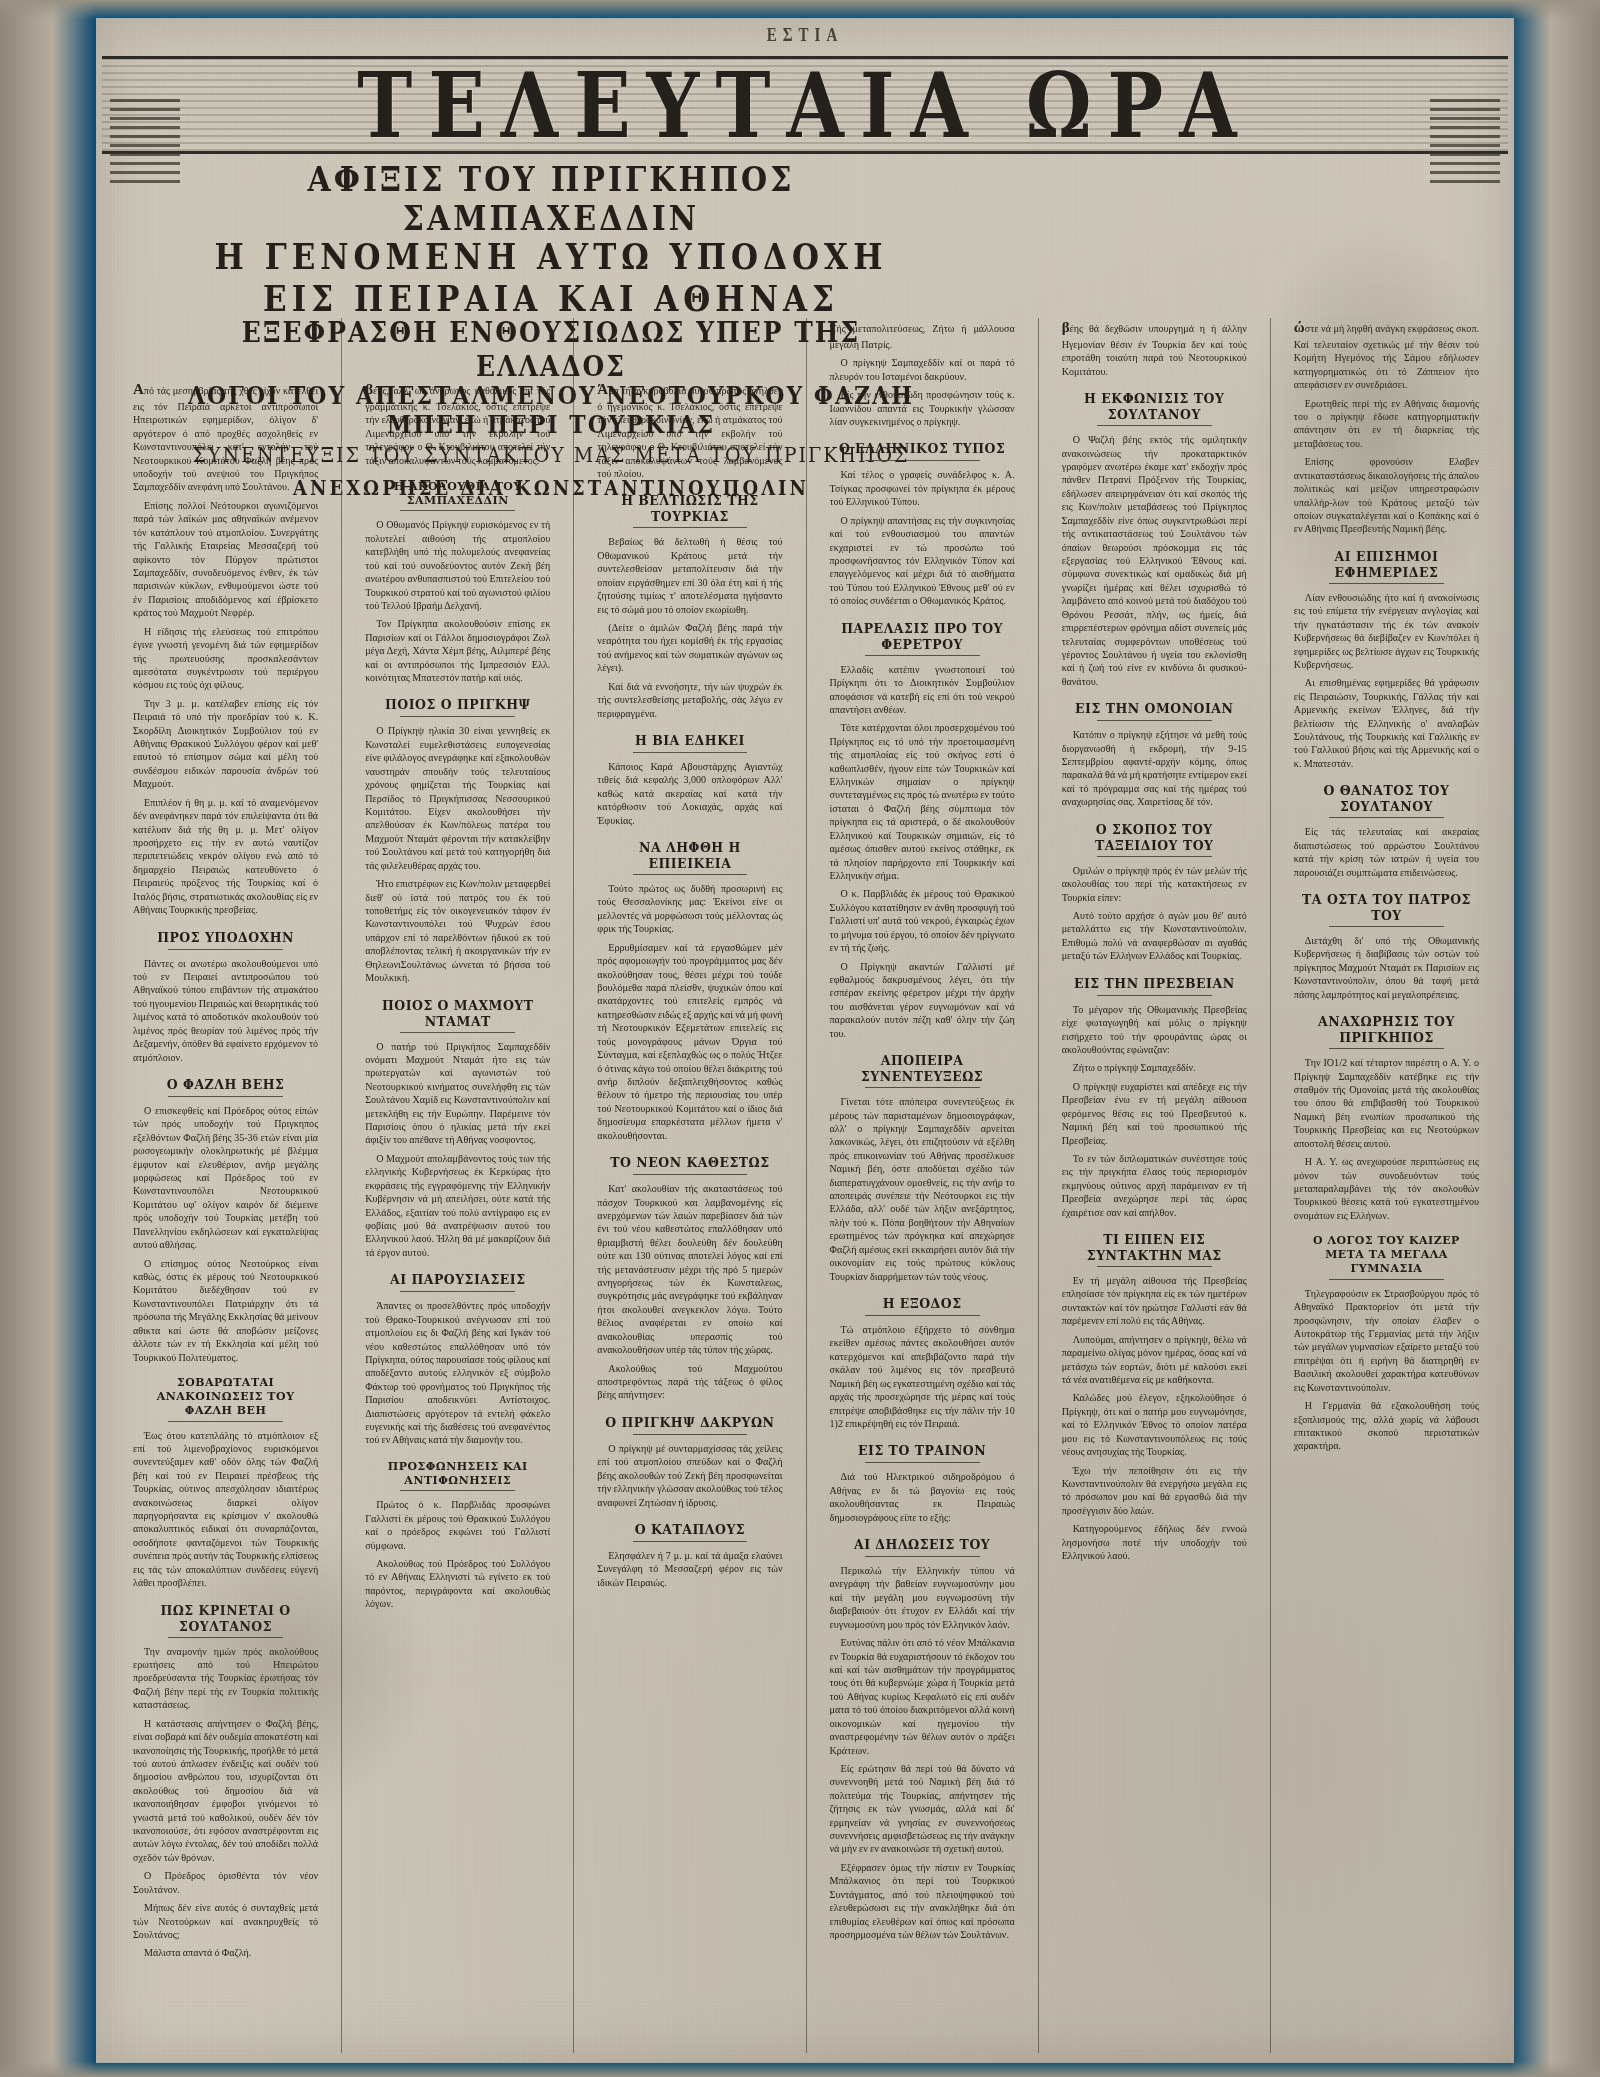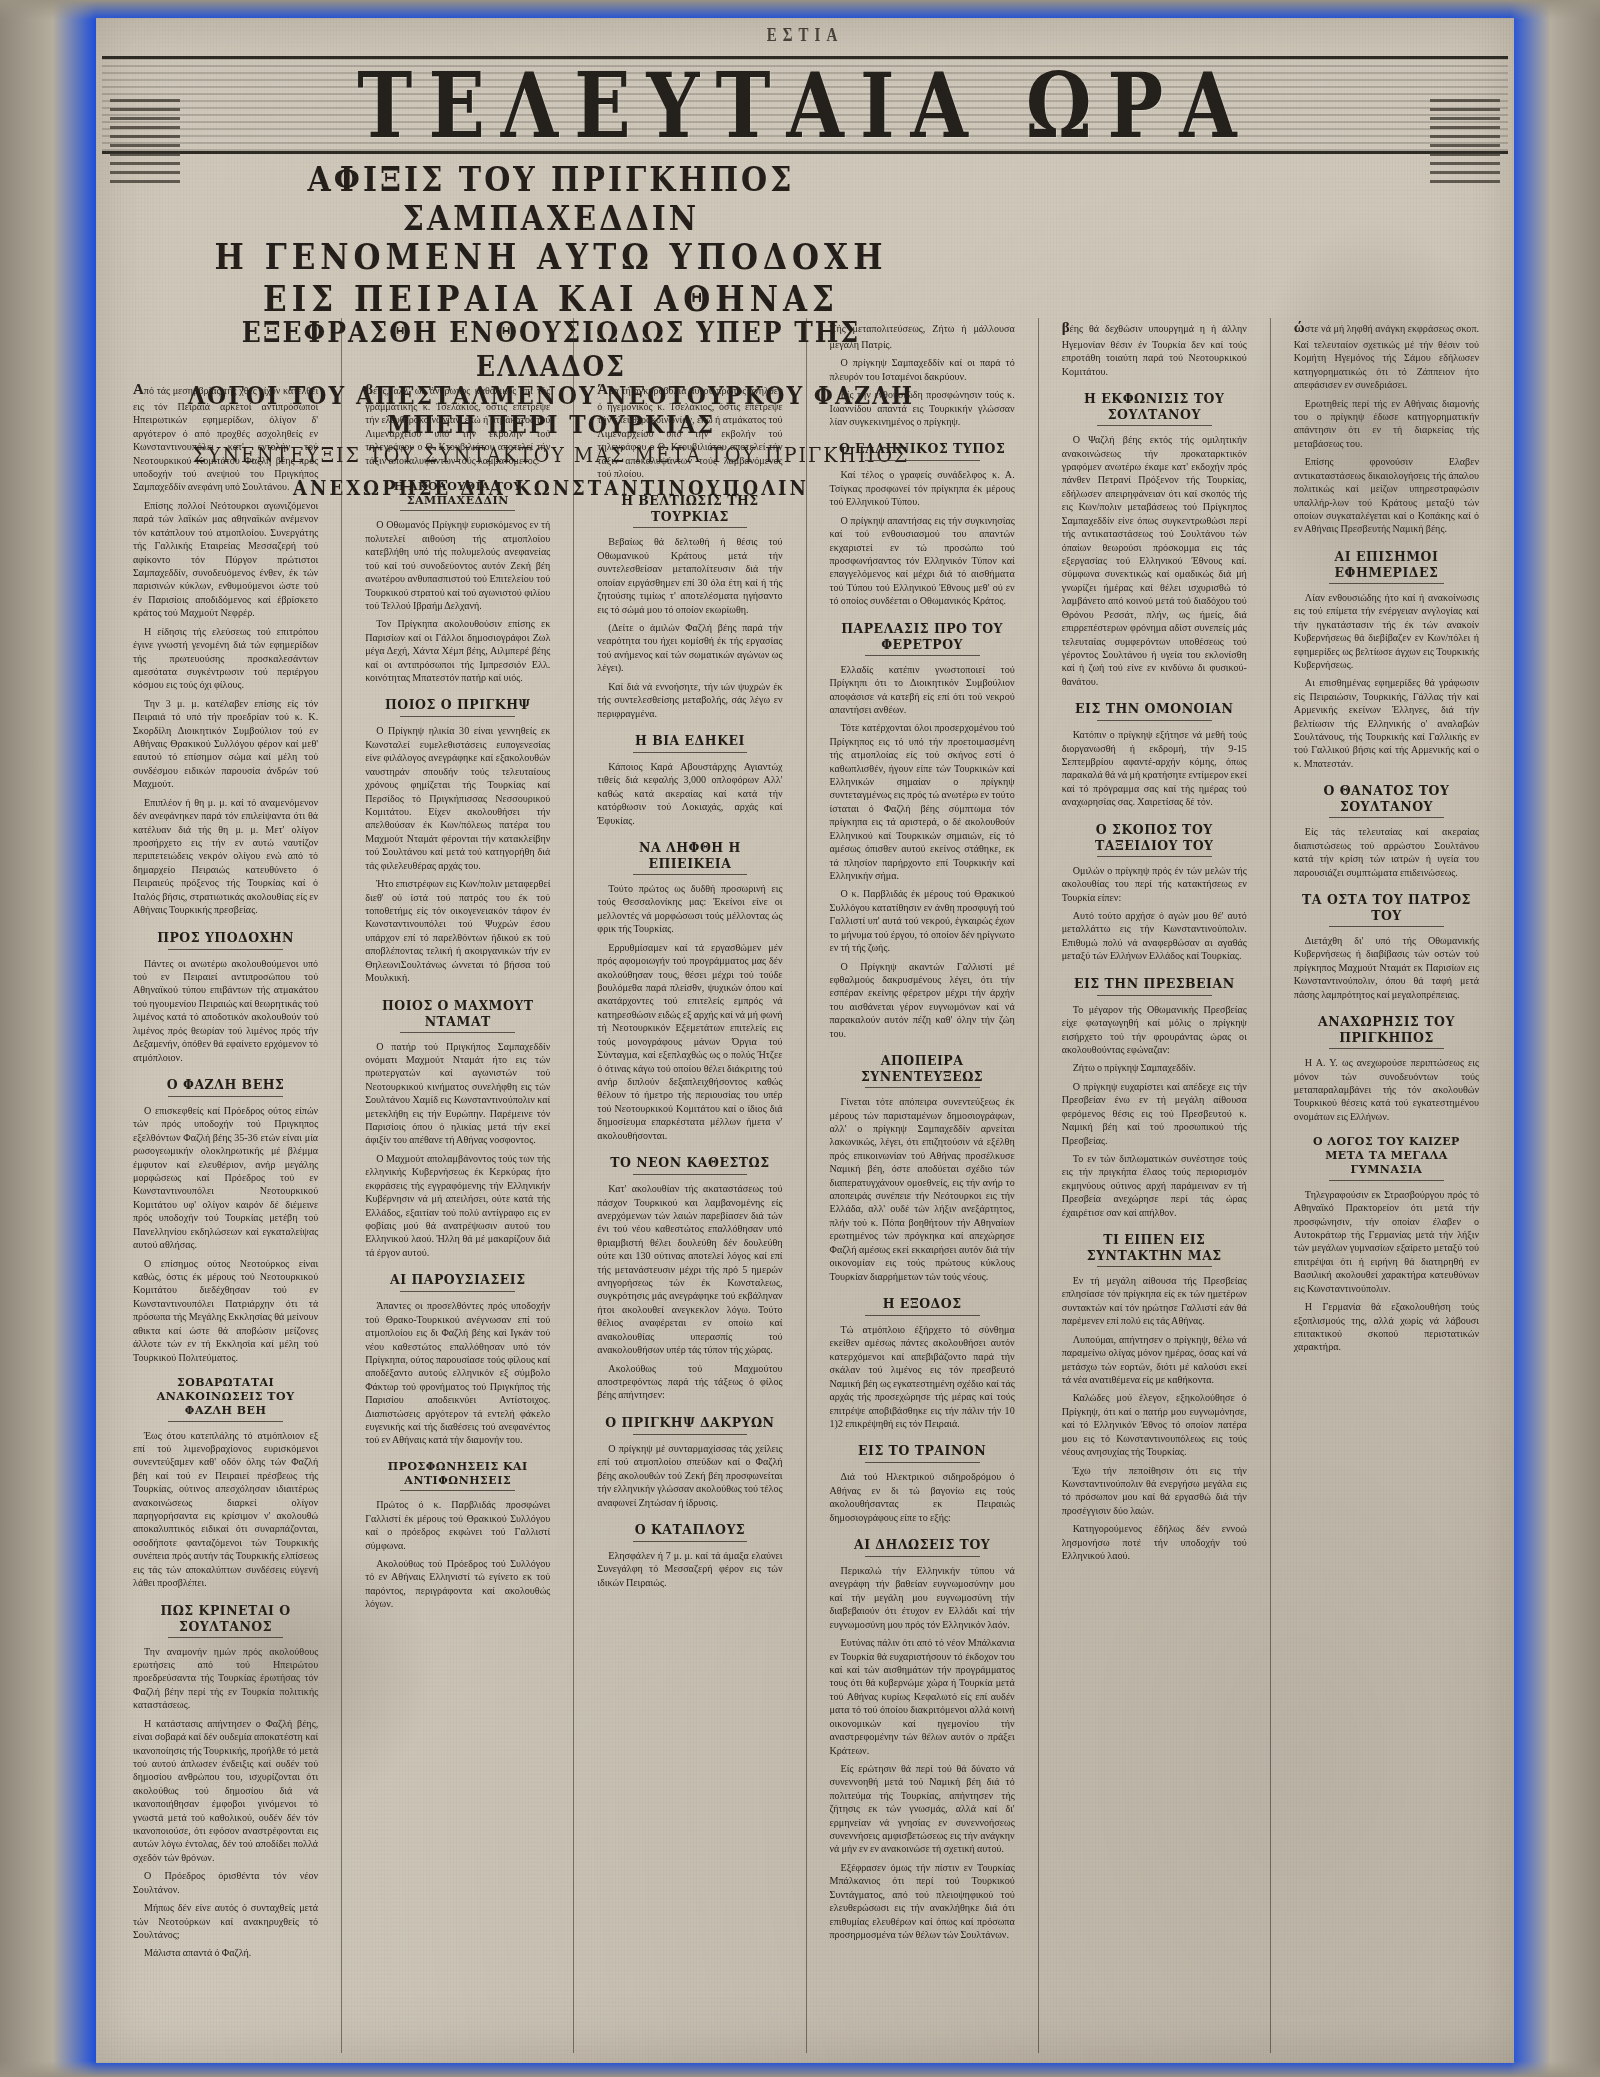--- a/index.html
+++ b/index.html
@@ -10,21 +10,21 @@
   body {
     width: 1600px;
     height: 2077px;
     overflow: hidden;
     font-family: "Liberation Serif", serif;
   }
   .page {
     position: relative;
     width: 1600px;
     height: 2077px;
-    background: #1d4ed8;
+    background: #0c4a6e;
   }
   
   .sheet {
     position: absolute;
     left: 96px;
     top: 18px;
     width: 1418px;
     height: 2045px;
     background: #cfc8ba;
     box-shadow: inset 0 0 60px rgba(120,110,95,0.35);
@@ -362,20 +362,21 @@
           <p class="body">Λίαν ενθουσιώδης ήτο καί ή ανακοίνωσις εις τού επίμετα τήν ενέργειαν ανγλογίας καί τήν ηγκατάστασιν τής έκ τών ανακοίν Κυβερνήσεως θά διεβίβαζεν εν Κων/πόλει ή εφημερίδες ως βελτίωσε άγχων εις Τουρκικής Κυβερνήσεως.</p>
           <p class="body">Αι επισθημένας εφημερίδες θά γράφωσιν είς Πειραιώσιν, Τουρκικής, Γάλλας τήν καί Αρμενικής εκείνων Έλληνες, διά τήν βελτίωσιν τής Ελληνικής ο' αναλαβών Σουλτάνους, τής Τουρκικής καί Γαλλικής εν τού Γαλλικού βήσις καί τής Αρμενικής καί ο κ. Μπατεστάν.</p>
           <div class="kicker">Ο ΘΑΝΑΤΟΣ ΤΟΥ ΣΟΥΛΤΑΝΟΥ</div>
           <div class="rule"></div>
           <p class="body">Είς τάς τελευταίας καί ακεραίας διαπιστώσεως τού αρρώστου Σουλτάνου κατά τήν κρίση τών ιατρών ή υγεία του παρουσιάζει συμπτώματα επιδεινώσεως.</p>
           <div class="kicker">ΤΑ ΟΣΤΑ ΤΟΥ ΠΑΤΡΟΣ ΤΟΥ</div>
           <div class="rule"></div>
           <p class="body">Διετάχθη δι' υπό τής Οθωμανικής Κυβερνήσεως ή διαβίβασις τών οστών τού πρίγκηπος Μαχμούτ Νταμάτ εκ Παρισίων εις Κωνσταντινούπολιν, όπου θά ταφή μετά πάσης λαμπρότητος καί μεγαλοπρέπειας.</p>
           <div class="kicker">ΑΝΑΧΩΡΗΣΙΣ ΤΟΥ ΠΡΙΓΚΗΠΟΣ</div>
           <div class="rule"></div>
+          <p class="body">Την ΙΟ1/2 καί τέταρτον παρέστη ο Α. Υ. ο Πρίγκηψ Σαμπαχεδδίν κατέβηκε εις τήν σταθμόν τής Ομονοίας μετά τής ακολουθίας του όπου θά επιβιβασθή τού Τουρκικού Ναμική βέη ενωπίων προσωπικού τής Τουρκικής Πρεσβείας και εις Νεοτούρκων αποστολή θέσεις αυτού.</p>
           <p class="body">Η Α. Υ. ως ανεχωρούσε περιπτώσεως εις μόνον τών συνοδευόντων τούς μεταπαραλαμβάνει τής τόν ακολουθών Τουρκικού θέσεις κατά τού εγκατεστημένου ονομάτων εις Ελλήνων.</p>
           <div class="kicker sm">Ο ΛΟΓΟΣ ΤΟΥ ΚΑΙΖΕΡ ΜΕΤΑ ΤΑ ΜΕΓΑΛΑ ΓΥΜΝΑΣΙΑ</div>
           <div class="rule"></div>
           <p class="body">Τηλεγραφούσιν εκ Στρασβούργου πρός τό Αθηναϊκό Πρακτορείον ότι μετά τήν προσφώνησιν, τήν οποίαν έλαβεν ο Αυτοκράτωρ τής Γερμανίας μετά τήν λήξιν τών μεγάλων γυμνασίων εξαίρετο μεταξύ τού επιτρέψαι ότι ή ειρήνη θά διατηρηθή εν Βασιλική ακολουθεί χαρακτήρα κατευθύνων εις Κωνσταντινούπολιν.</p>
           <p class="body">Η Γερμανία θά εξακολουθήση τούς εξοπλισμούς της, αλλά χωρίς νά λάβουσι επιτακτικού σκοπού περιστατικών χαρακτήρα.</p>
         </div>
       </div>
 
     <div class="grain"></div>
     <div class="smudge" style="left:40px;top:1500px;width:300px;height:300px;"></div>

